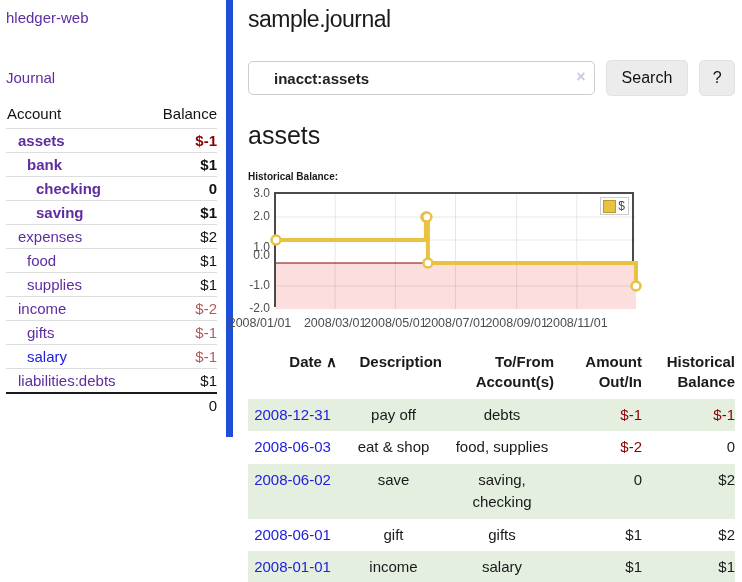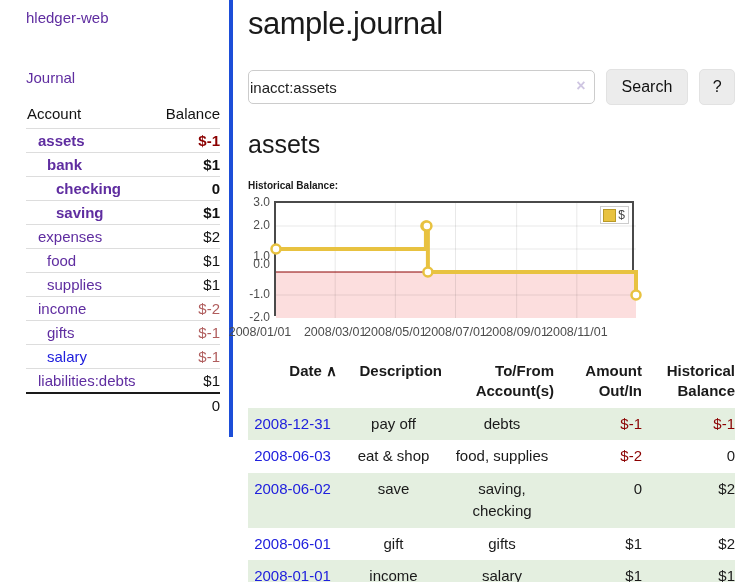--- a/index.html
+++ b/index.html
@@ -2,46 +2,46 @@
 <html style="--link_purple: #5f2da0; --link_blue: #2020dd; --negative_dark: #8b0000; --negative_light: #b05d5d; --row_green: #e4efe0; --chart_line: #e8c240; --chart_negative_fill: #fcdede; --zero_line: #8b0000; --button_bg: #ececec;"><head>
 <meta charset="utf-8">
 <style>
   * { margin:0; padding:0; box-sizing:border-box; }
   html,body { width:742px; height:582px; background:#fff;
     font-family:"Liberation Sans", sans-serif; color:#1a1a1a; }
   a { text-decoration:none; cursor:pointer; }
 
   
   .side { position:absolute; left:0; top:0; width:233px; height:437px;
-    border-right:4px solid #1d4ed8; padding:9px 9px 0 26px; }
+    border-right:7px solid #1d4ed8; padding:9px 9px 0 6px; }
   .side a { color:var(--link_purple); }
   .app-title { font-size:15px; display:inline-block; }
   .journal-link { display:inline-block; margin-top:42px; font-size:15px; }
   .side table { width:100%; border-collapse:collapse; margin-top:16px; font-size:15px; }
   .side th { font-weight:400; text-align:left; padding:2px 0 6px 1px; color:#111; }
   .side th.r { text-align:right; }
   .side td { border-top:1px solid #ddd; padding:3px 0; }
   .side td.bal { text-align:right; color:#111; white-space:nowrap; }
   .side tr.b a, .side tr.b td.bal { font-weight:bold; }
   .side tr.lv1 td.acct { padding-left:12px; }
   .side tr.lv2 td.acct { padding-left:21px; }
   .side tr.lv3 td.acct { padding-left:30px; }
   .side tr.blue a { color:var(--link_blue); }
   .side td.bal.neg { color:var(--negative_light); }
   .side tr.b td.bal.neg { color:var(--negative_dark); }
   .side tfoot td { border-top:2px solid #1a1a1a; }
 
   
   .main { position:absolute; left:248px; top:0; width:487px; }
-  h1 { font-size:31px; font-weight:400; margin-top:6px; letter-spacing:-.5px; }
+  h1 { font-size:23px; font-weight:400; margin-top:6px; letter-spacing:-.5px; }
   .searchrow { margin-top:27px; display:flex; align-items:center; gap:11px; }
   .searchbox { position:relative; width:360px; }
   .searchbox input { width:100%; height:34px; border:1px solid #ccc; border-radius:5px;
-    padding:0 28px 0 1px; font-size:15px; color:#222; outline:none;
-    font-family:"Liberation Sans", sans-serif; }
+    padding:0 28px 0 25px; font-size:15px; color:#222; outline:none;
+    font-family:"Liberation Sans", sans-serif;font-weight:bold; }
   .clear-x { position:absolute; right:9px; top:7px; color:#cfc6e2; font-weight:bold;
     font-size:16px; cursor:pointer; }
   .btn { height:36px; background:var(--button_bg); border:1px solid #e2e2e2;
     border-radius:5px; font-size:16px; color:#111; padding:0 15px; cursor:pointer;
     font-family:"Liberation Sans", sans-serif; }
   .btn.help { width:37px; padding:0; }
   h2 { font-size:25px; font-weight:400; margin-top:25px; }
   .chart-label { margin-top:21px; font-size:10px; font-weight:bold; }
 
   

